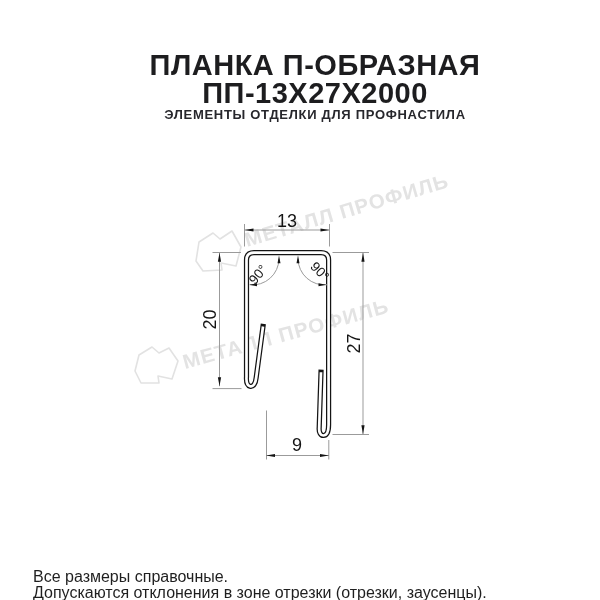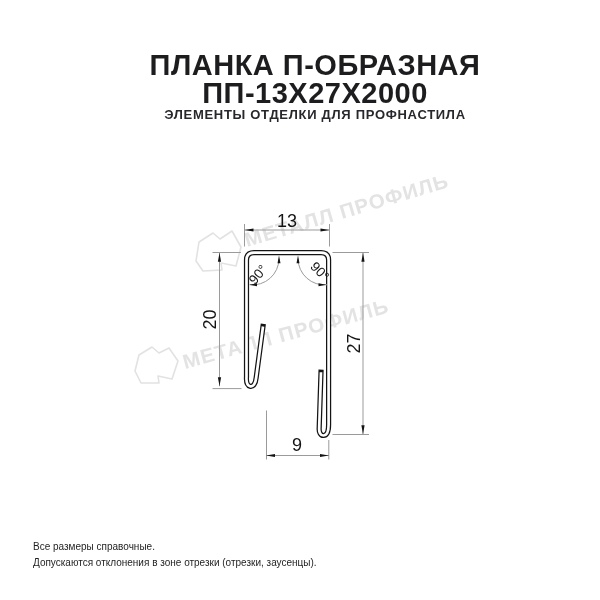--- a/index.html
+++ b/index.html
@@ -3,21 +3,21 @@
 <meta charset="utf-8">
 <style>
   html,body{margin:0;padding:0;}
   body{width:600px;height:600px;background:#ffffff;overflow:hidden;position:relative;
        font-family:"Liberation Sans",sans-serif;}
   .page{position:absolute;inset:0;width:600px;height:600px;background:#ffffff;}
   .header{position:absolute;top:51px;left:15px;width:600px;text-align:center;color:#1d1d1f;}
   .title{font-size:29px;line-height:28px;font-weight:700;letter-spacing:0.5px;color:#1d1d1f;}
   .subtitle{font-size:13px;font-weight:700;letter-spacing:0.7px;color:#27272c;}
   .drawing-svg{position:absolute;left:0;top:0;width:600px;height:600px;}
-  .footer{position:absolute;left:33px;top:539px;font-size:10px;line-height:16px;color:#1f1f1f;}
+  .footer{position:absolute;left:33px;top:569px;font-size:16px;line-height:16px;color:#1f1f1f;}
   .wm-text{font-weight:700;font-size:20px;fill:#e3e3e3;letter-spacing:1px;}
   .dim-line{stroke:#9b9b9b;stroke-width:1;fill:none;}
   .dim-arrow{fill:#141414;stroke:none;}
   .dim-text{font-size:18px;fill:#141414;}
   .angle-text{font-size:13.5px;fill:#141414;}
   .profile-black{fill:none;stroke:#141414;stroke-width:5.2;stroke-linecap:square;}
   .profile-white{fill:none;stroke:#ffffff;stroke-width:2.7;stroke-linecap:butt;}
   .logo-path{fill:none;stroke:#e2e2e2;stroke-width:1.6;stroke-linejoin:round;}
 </style>
 </head>

